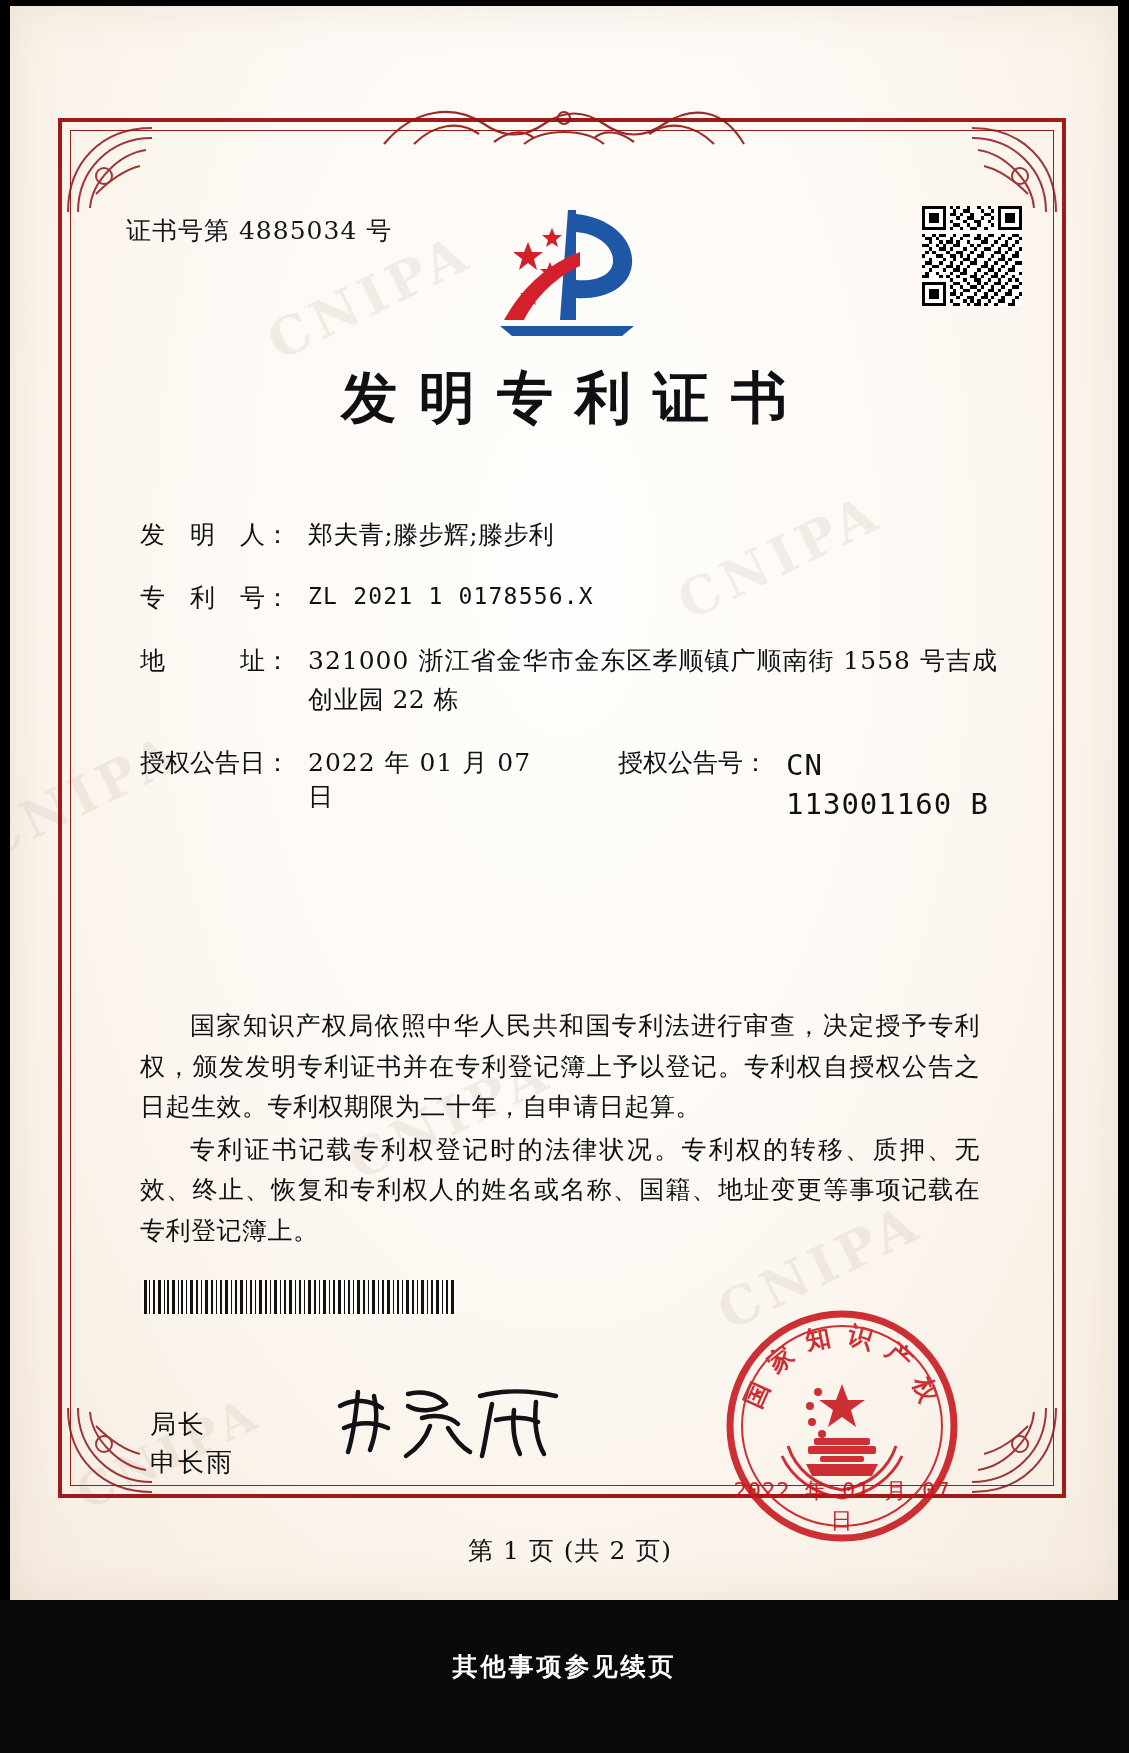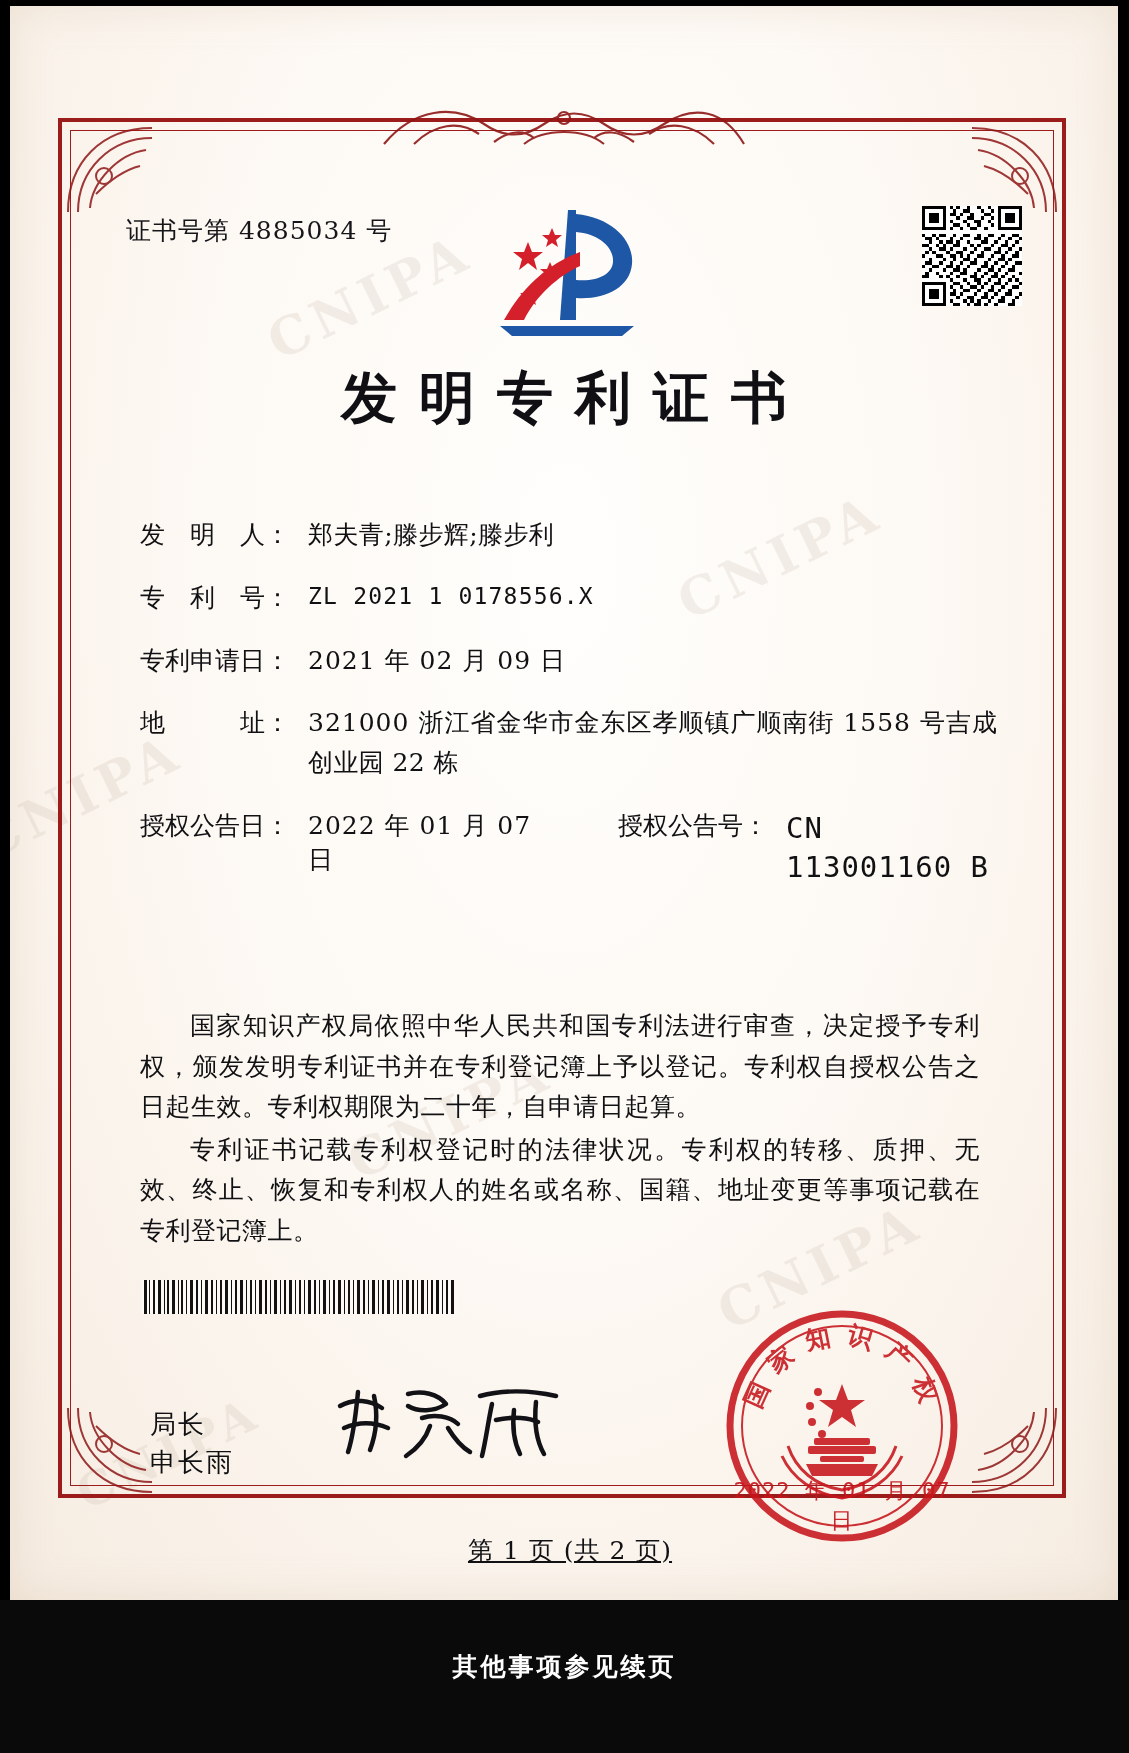--- a/index.html
+++ b/index.html
@@ -270,21 +270,20 @@
   
   .page-num {
     position: absolute;
     left: 12px;
     right: 0;
     top: 1528px;
     text-align: center;
     font-size: 25px;
     color: #111114;
     letter-spacing: 1px;
-    text-decoration: underline;
   }
   
   .footer-note {
     position: absolute;
     left: 0;
     right: 0;
     top: 1650px;
     text-align: center;
     color: #ffffff;
     font-size: 25px;
@@ -626,24 +625,20 @@
       <div class="row">
         <span class="lbl">发　明　人：</span>
         <span class="val">郑夫青;滕步辉;滕步利</span>
       </div>
 
       <div class="row">
         <span class="lbl">专　利　号：</span>
         <span class="val mono">ZL 2021 1 0178556.X</span>
       </div>
 
-      <div class="row">
-        <span class="lbl">专利申请日：</span>
-        <span class="val semimono">2021 年 02 月 09 日</span>
-      </div>
 
 
       <div class="row" style="margin-bottom:6px;">
         <span class="lbl">地　　　址：</span>
         <span class="val semimono">321000 浙江省金华市金东区孝顺镇广顺南街 1558 号吉成</span>
       </div>
       <div class="row">
         <span class="addr-second val">创业园 22 栋</span>
       </div>
 

